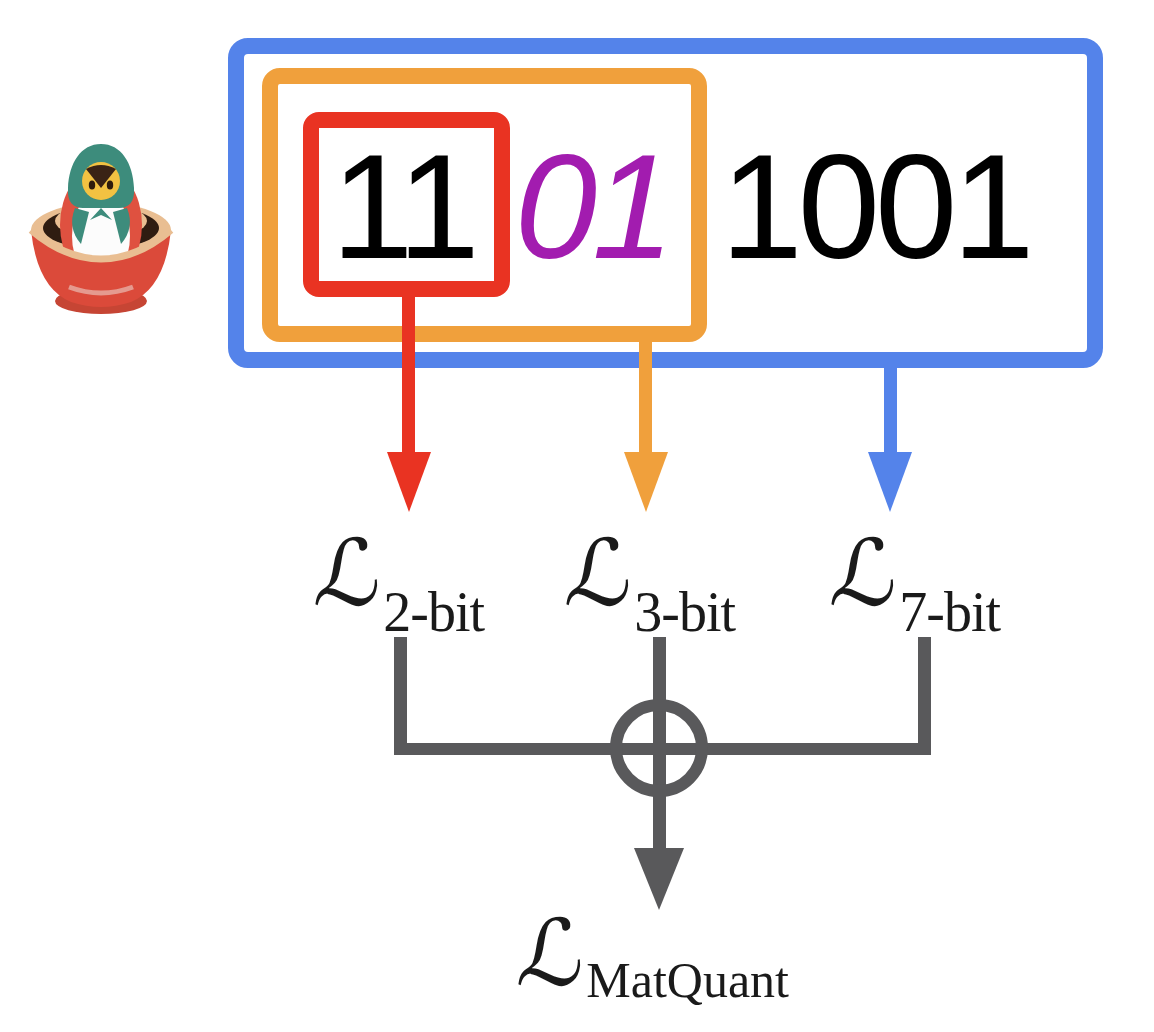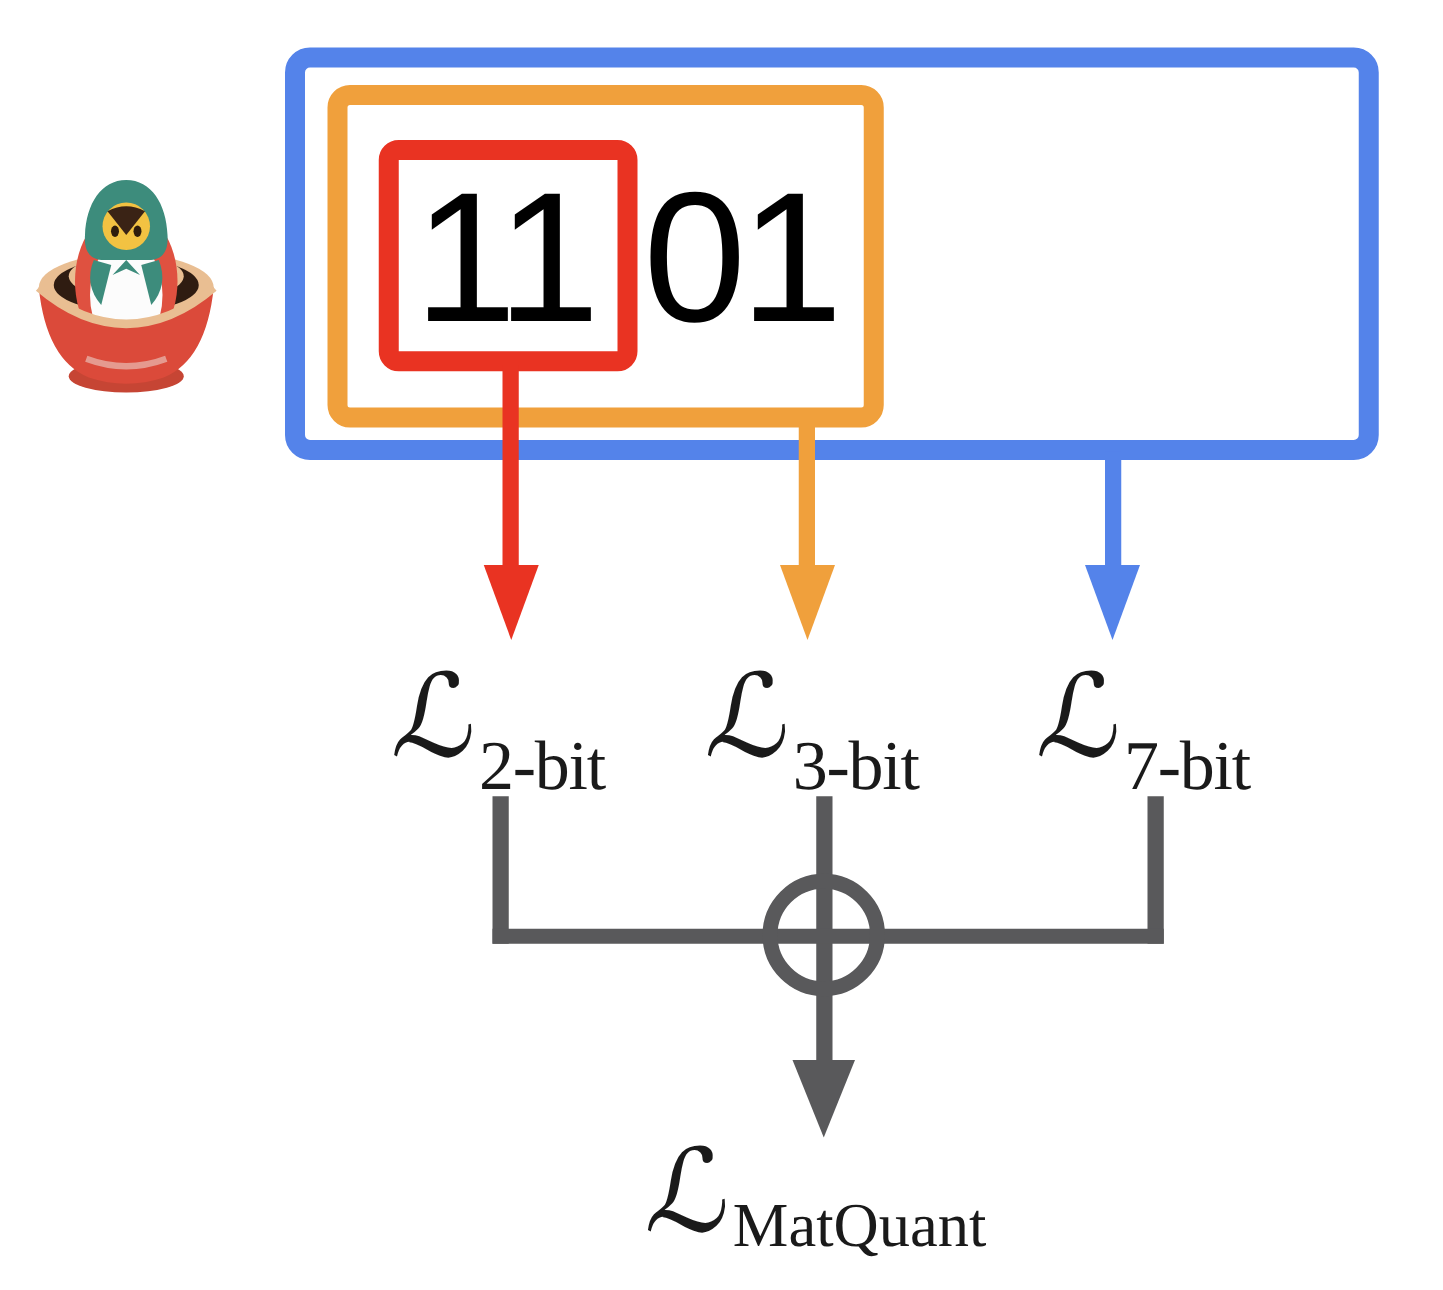--- a/index.html
+++ b/index.html
@@ -63,21 +63,22 @@
     <path d="M6,100 Q12,158 46,172 Q76,182 106,172 Q140,158 146,100 Q118,128 76,128 Q34,128 6,100 Z" fill="#DB4A3A"></path>
     <path d="M6,100 Q40,129 76,129 Q112,129 146,100" fill="none" stroke="#E9BE92" stroke-width="7"></path>
     <path d="M44,157 Q76,169 108,157" fill="none" stroke="#F0E9E3" stroke-width="5" opacity="0.5"></path>
   </svg>
 
   <div class="box b8" style="border-color: rgb(84, 131, 234);"></div>
   <div class="box b4" style="border-color: rgb(240, 160, 60);"></div>
   <div class="box b2" style="border-color: rgb(233, 51, 34);"></div>
 
   <div class="bits g2" style="color: rgb(0, 0, 0);">11</div>
-  <div class="bits g4" style="color: #000000;">01</div>
+  <div class="bits g4" style="color: #a21caf; font-style: italic;">01</div>
+  <div class="bits g8" style="color: rgb(0, 0, 0);">1001</div>
 
   <div class="stem s2" style="background: rgb(233, 51, 34);"></div>
   <div class="head h2" style="border-top-color: rgb(233, 51, 34);"></div>
   <div class="stem s4" style="background: rgb(240, 160, 60);"></div>
   <div class="head h4" style="border-top-color: rgb(240, 160, 60);"></div>
   <div class="stem s8" style="background: rgb(84, 131, 234);"></div>
   <div class="head h8" style="border-top-color: rgb(84, 131, 234);"></div>
 
   <div class="loss l2" style="color: rgb(26, 26, 26);">
     <span class="mcal">ℒ</span><span class="msub">2-bit</span>

